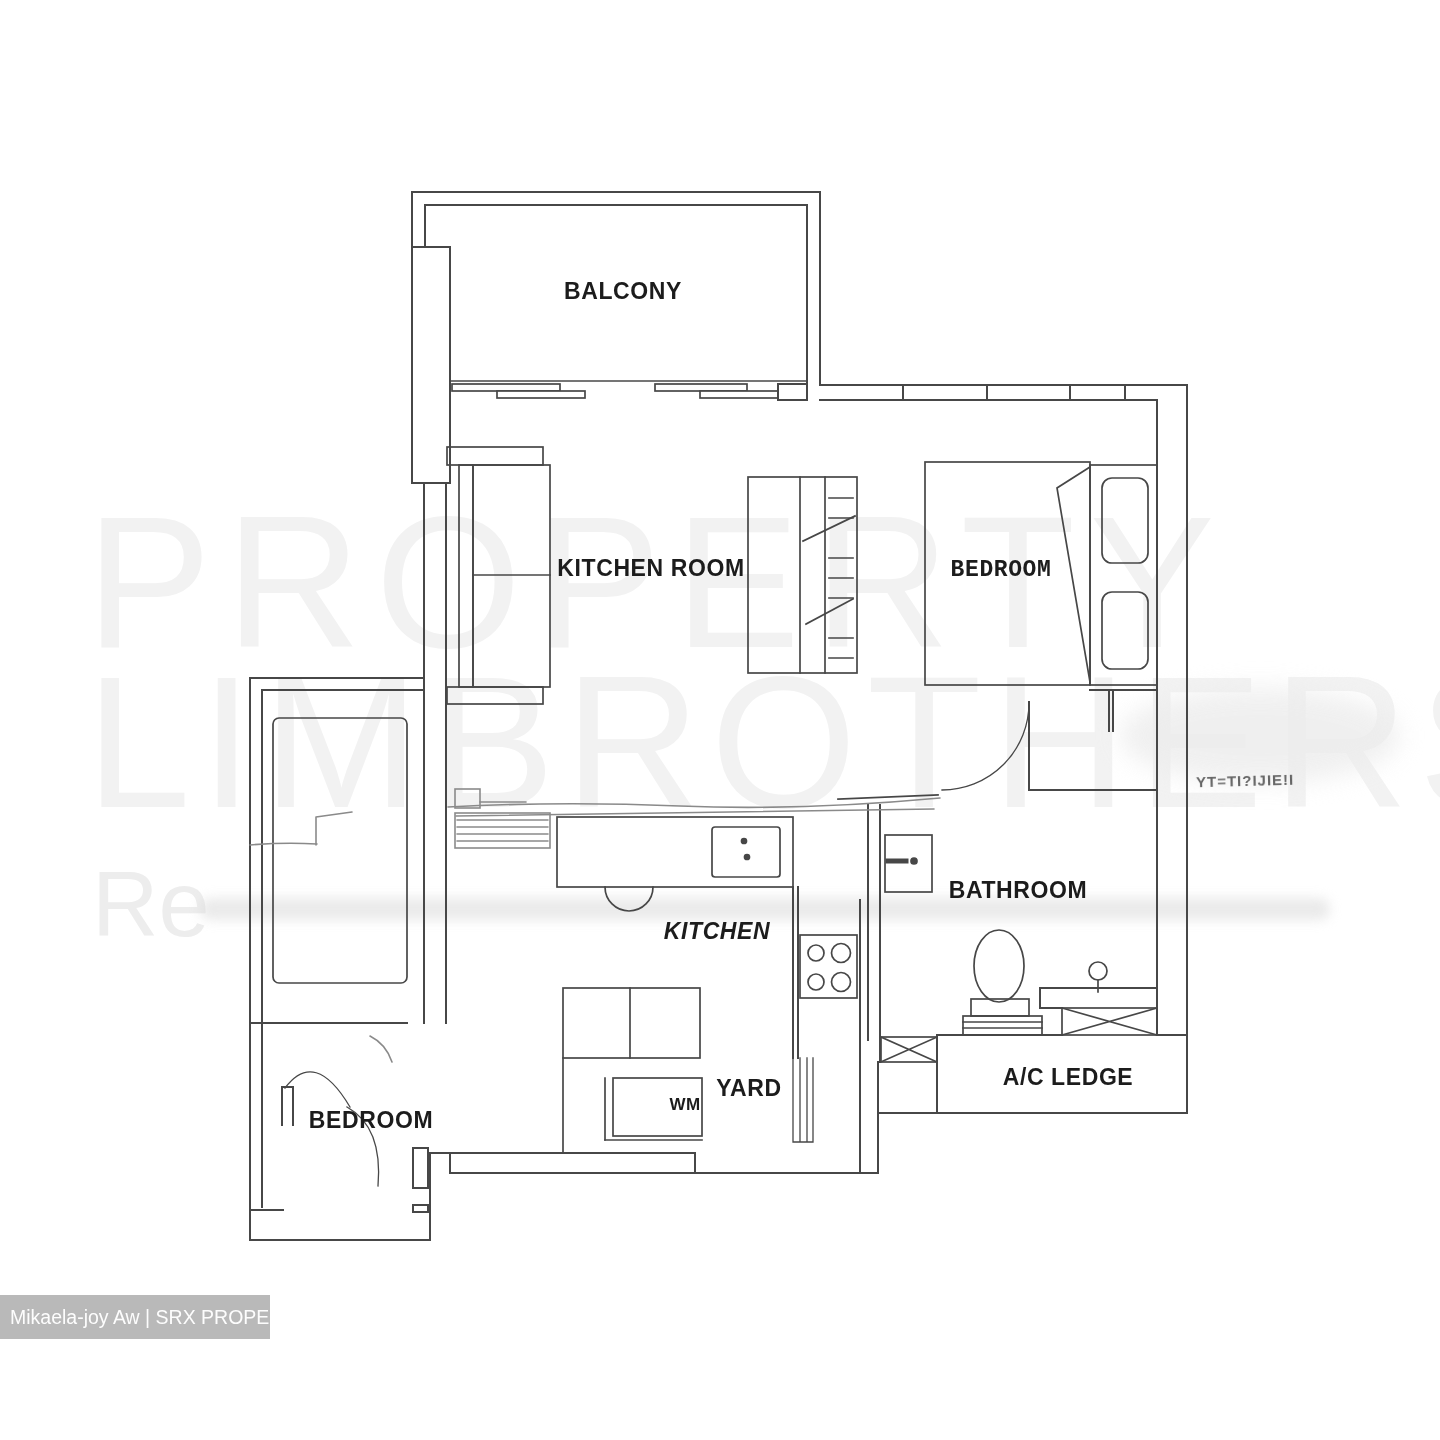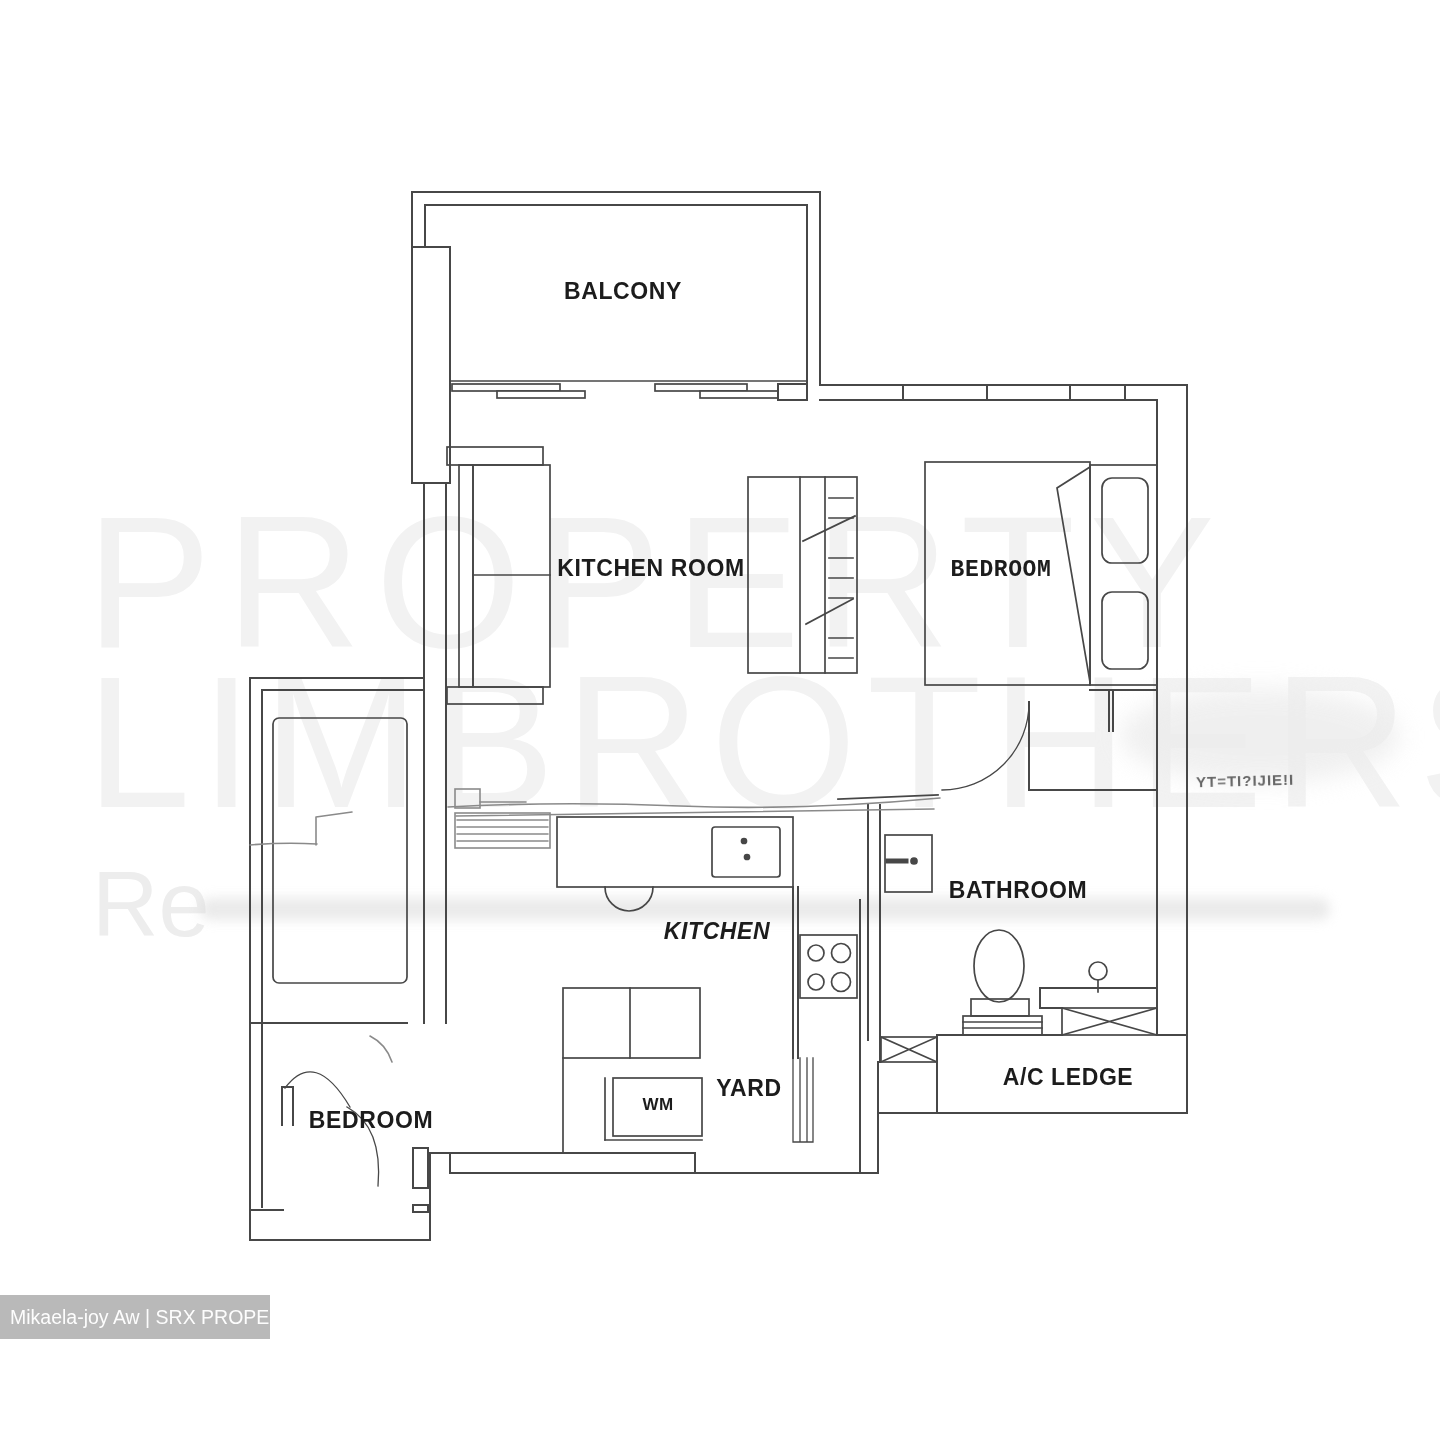--- a/index.html
+++ b/index.html
@@ -19,21 +19,21 @@
   #plan{position:absolute;left:0;top:0;z-index:1;}
   .w{stroke:var(--line,#474747);stroke-width:2;fill:none;stroke-linecap:square;}
   .f{stroke:var(--line,#474747);stroke-width:1.7;fill:none;stroke-linecap:square;}
   .thin{stroke-width:1.3;}
   .s{stroke:var(--sketch,#8a8a8a);stroke-width:1.6;fill:none;stroke-linecap:round;}
   .wfill{fill:#ffffff;}
   
   .room-label{position:absolute;z-index:3;transform:translate(-50%,-50%);
               font-weight:700;font-size:23px;letter-spacing:.6px;color:var(--label,#1c1c1c);
               white-space:nowrap;}
-  .small-label{font-size:17px;letter-spacing:.4px;}
+  .small-label{font-size:17px;letter-spacing:.4px;margin-left:27px;}
   
   #noise{position:absolute;left:1196px;top:772px;z-index:2;font-size:15px;font-weight:700;
          color:var(--noise,#4e4e4e);letter-spacing:1px;filter:blur(.7px);
          transform:rotate(-1.5deg);opacity:.85;white-space:nowrap;}
   
   #credit{position:absolute;left:0;top:1295px;width:260px;height:44px;z-index:4;
           background:var(--creditbg,#b9b9b9);color:var(--creditfg,#fdfdfd);
           font-size:19.5px;line-height:44px;padding-left:10px;font-weight:400;
           white-space:nowrap;overflow:hidden;}
 </style>

